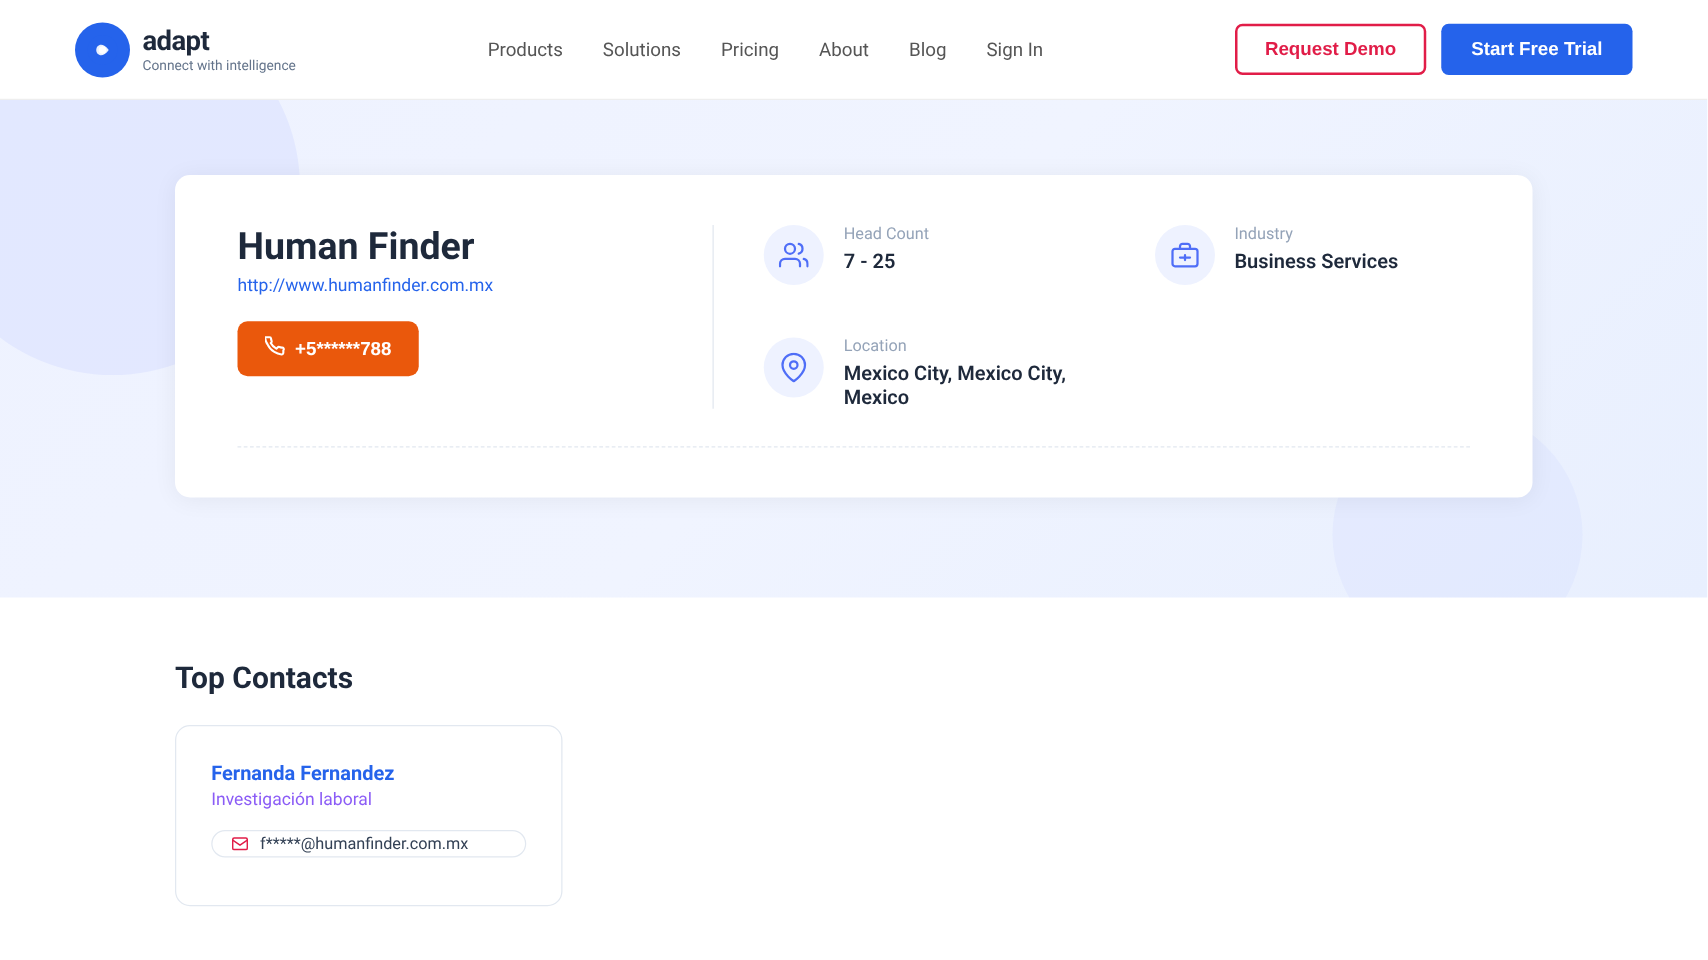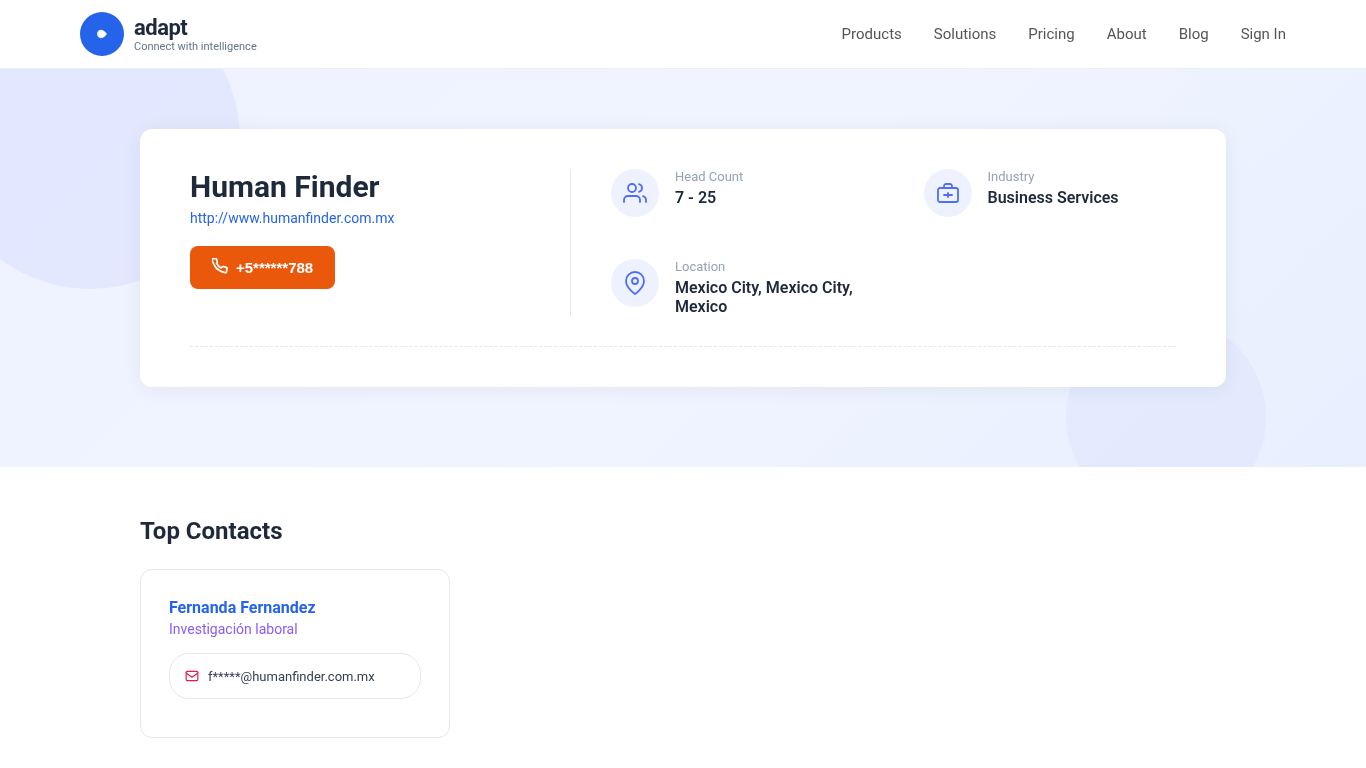--- a/index.html
+++ b/index.html
@@ -3,22 +3,22 @@
   <meta charset="utf-8">
   <style>
     * { margin: 0; padding: 0; box-sizing: border-box; }
     body { font-family: -apple-system, BlinkMacSystemFont, 'Segoe UI', Roboto, sans-serif; background: #fff; color: #333; width: 1366px; min-height: 768px; overflow-x: hidden; }
 
     
     nav {
       display: flex;
       align-items: center;
       justify-content: space-between;
-      padding: 0 80px;
-      height: 69px;
+      padding: 0 60px;
+      height: 80px;
       background: #fff;
       border-bottom: 1px solid #eee;
       position: relative;
       z-index: 10;
     }
     .logo-area { display: flex; align-items: center; gap: 10px; }
     .logo-circle {
       width: 44px; height: 44px;
       background: #2563eb;
       border-radius: 50%;
@@ -145,21 +145,21 @@
       border-radius: 12px;
       padding: 28px;
       width: 310px;
     }
     .contact-name { font-size: 16px; font-weight: 700; color: #2563eb; margin-bottom: 4px; }
     .contact-title { font-size: 14px; color: #8b5cf6; margin-bottom: 16px; }
     .contact-detail {
       display: inline-flex; align-items: flex-end; gap: 8px;
       border: 1px solid #e2e8f0;
       border-radius: 20px;
-      padding: 14px 14px;
+      padding: 2px 14px;
       font-size: 13px;
       color: #334155;
       margin-bottom: 10px;
       cursor: pointer;
     }
     .contact-detail-icon { width: 16px; height: 16px; display: flex; align-items: center; justify-content: center; }
   </style>
 </head>
 <body>
 
@@ -180,20 +180,24 @@
 
   <div class="nav-links">
     <a class="nav-link">Products</a>
     <a class="nav-link">Solutions</a>
     <a class="nav-link">Pricing</a>
     <a class="nav-link">About</a>
     <a class="nav-link">Blog</a>
     <a class="nav-link">Sign In</a>
   </div>
 
+  <div class="nav-buttons">
+    <button class="btn-request-demo">Request Demo</button>
+    <button class="btn-start-trial">Start Free Trial</button>
+  </div>
 </nav>
 
 <div class="hero-bg">
   <div class="company-card">
     <div class="company-card-inner">
 
       <div class="company-left">
         <div class="company-name">Human Finder</div>
         <a class="company-url">http://www.humanfinder.com.mx</a>
         <button class="btn-phone">

